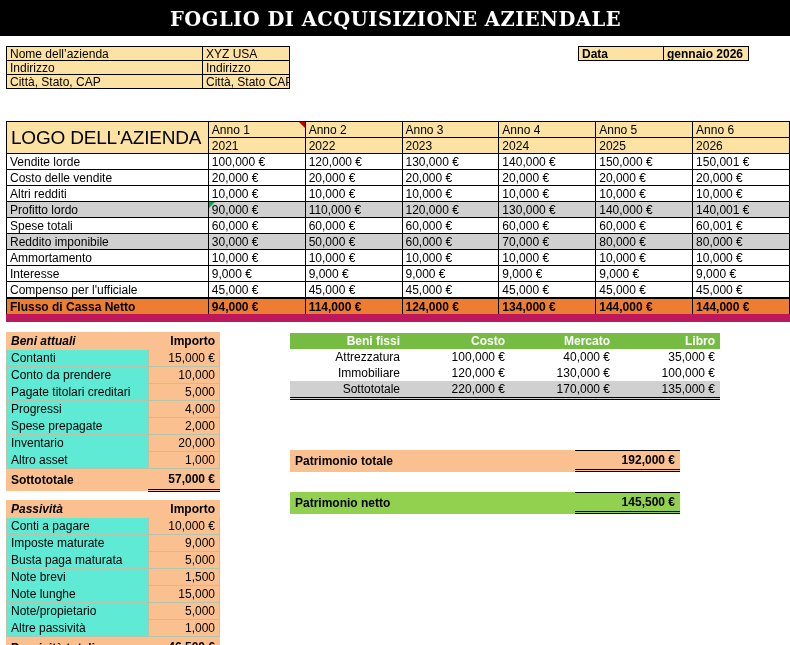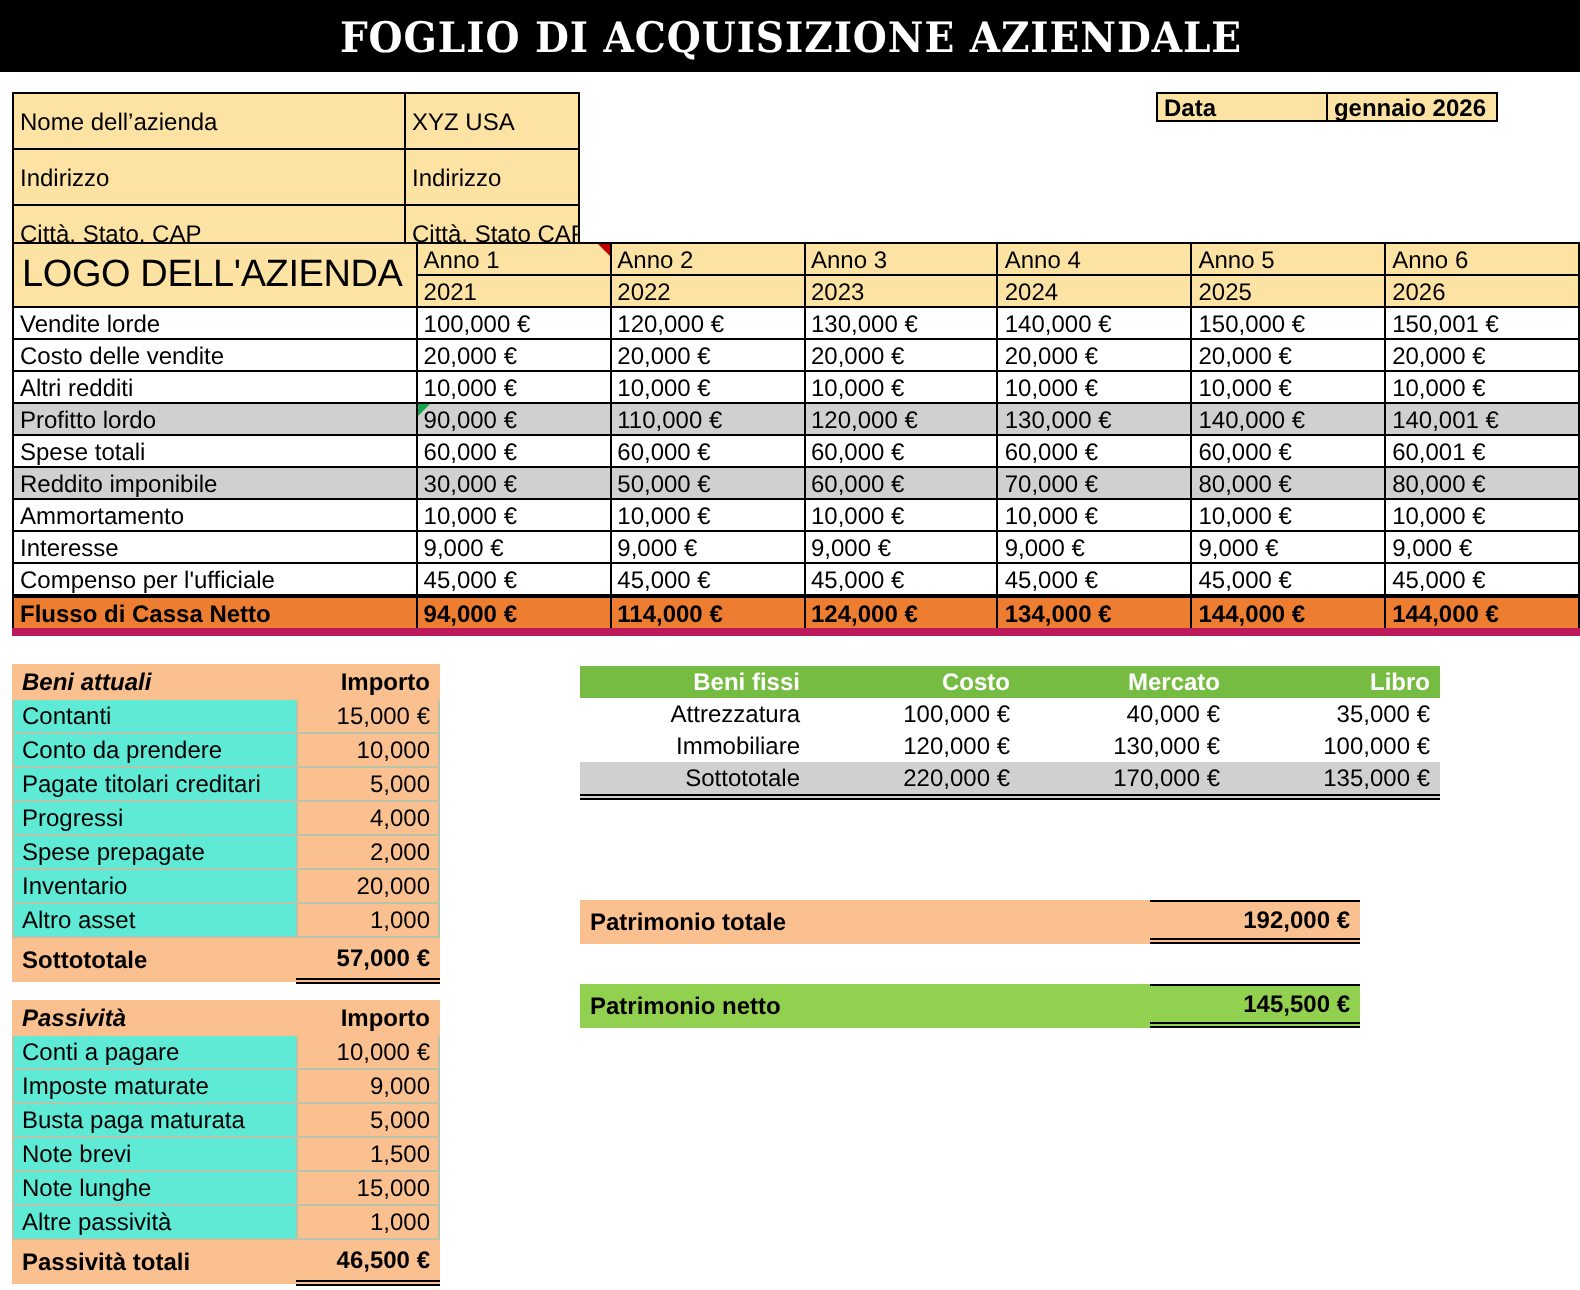--- a/index.html
+++ b/index.html
@@ -51,21 +51,21 @@
   }
   .b { font-weight: bold; }
 
   
   .company-block {
     position: absolute;
     left: 6px; top: 46px;
   }
   .company-block .row { display: flex; }
   .company-block .cell {
-    height: 29px;
+    height: 15px;
     background: #FCE3A4;
     border: 1px solid #000000;
     margin-right: -1px;
     margin-bottom: -1px;
   }
   .cw-label { width: 197px; }
   .cw-value { width: 88px; }
 
   
   .date-block {
@@ -108,21 +108,21 @@
     padding-left: 4px;
     letter-spacing: -0.2px;
   }
   .main-table td.lbl { width: 195px; }
   .main-table td.val { width: 92px; }
   .main-table tr.grey td { background: #D0D0D0; }
   .main-table tr.total td {
     background: #ED7D31;
     font-weight: bold;
     border-top: 2px solid #000000;
-    border-bottom: 4px solid #be185d;
+    border-bottom: 8px solid #be185d;
   }
   .cmt-red, .cmt-green { position: relative; }
   .cmt-red::after {
     content: "";
     position: absolute;
     top: 0; right: 0;
     border-top: 6px solid #C00000;
     border-left: 6px solid transparent;
   }
   .cmt-green::after {
@@ -425,20 +425,24 @@
   </tr>
   <tr>
     <td class="k">Note brevi</td>
     <td class="v">1,500</td>
   </tr>
   <tr>
     <td class="k">Note lunghe</td>
     <td class="v">15,000</td>
   </tr>
   <tr>
+    <td class="k">Note/propietario</td>
+    <td class="v">5,000</td>
+  </tr>
+  <tr>
     <td class="k">Altre passività</td>
     <td class="v">1,000</td>
   </tr>
   <tr class="sub">
     <td class="k">Passività totali</td>
     <td class="v">46,500 €</td>
   </tr>
 </tbody>
   </table>
 

